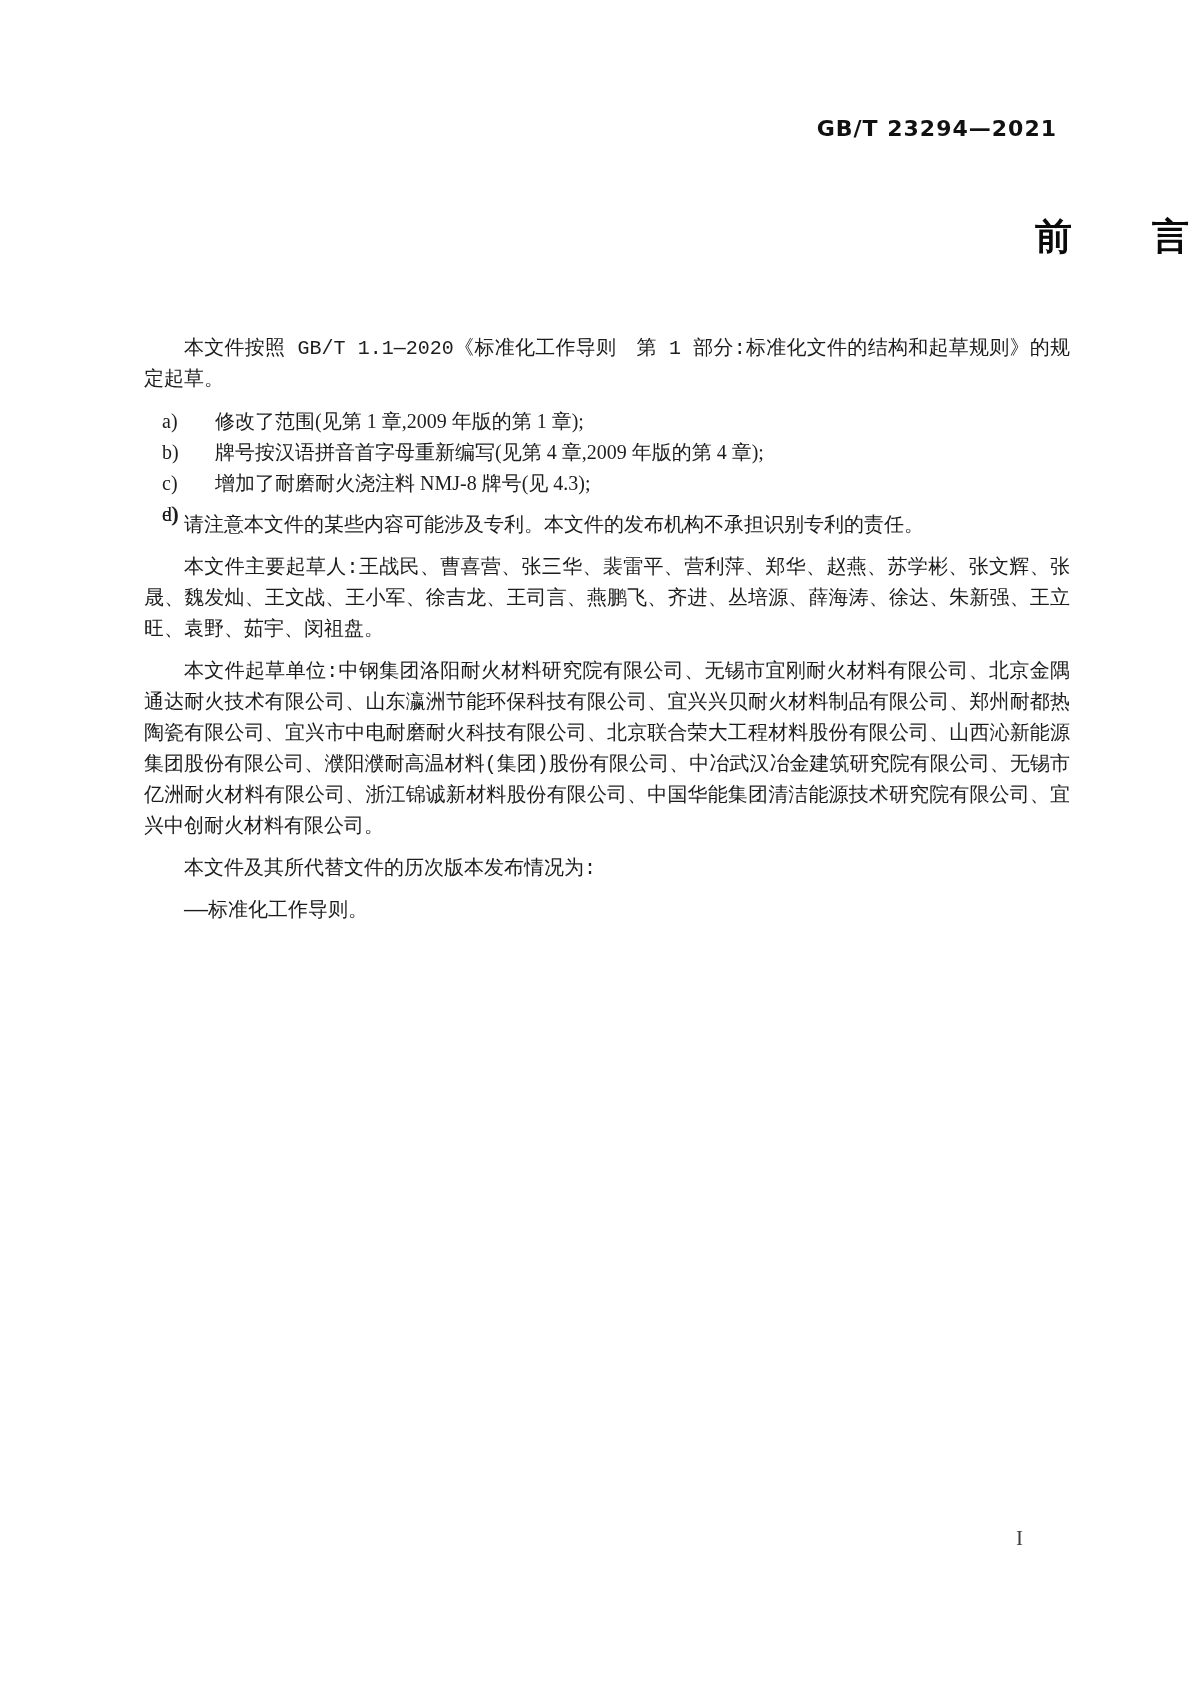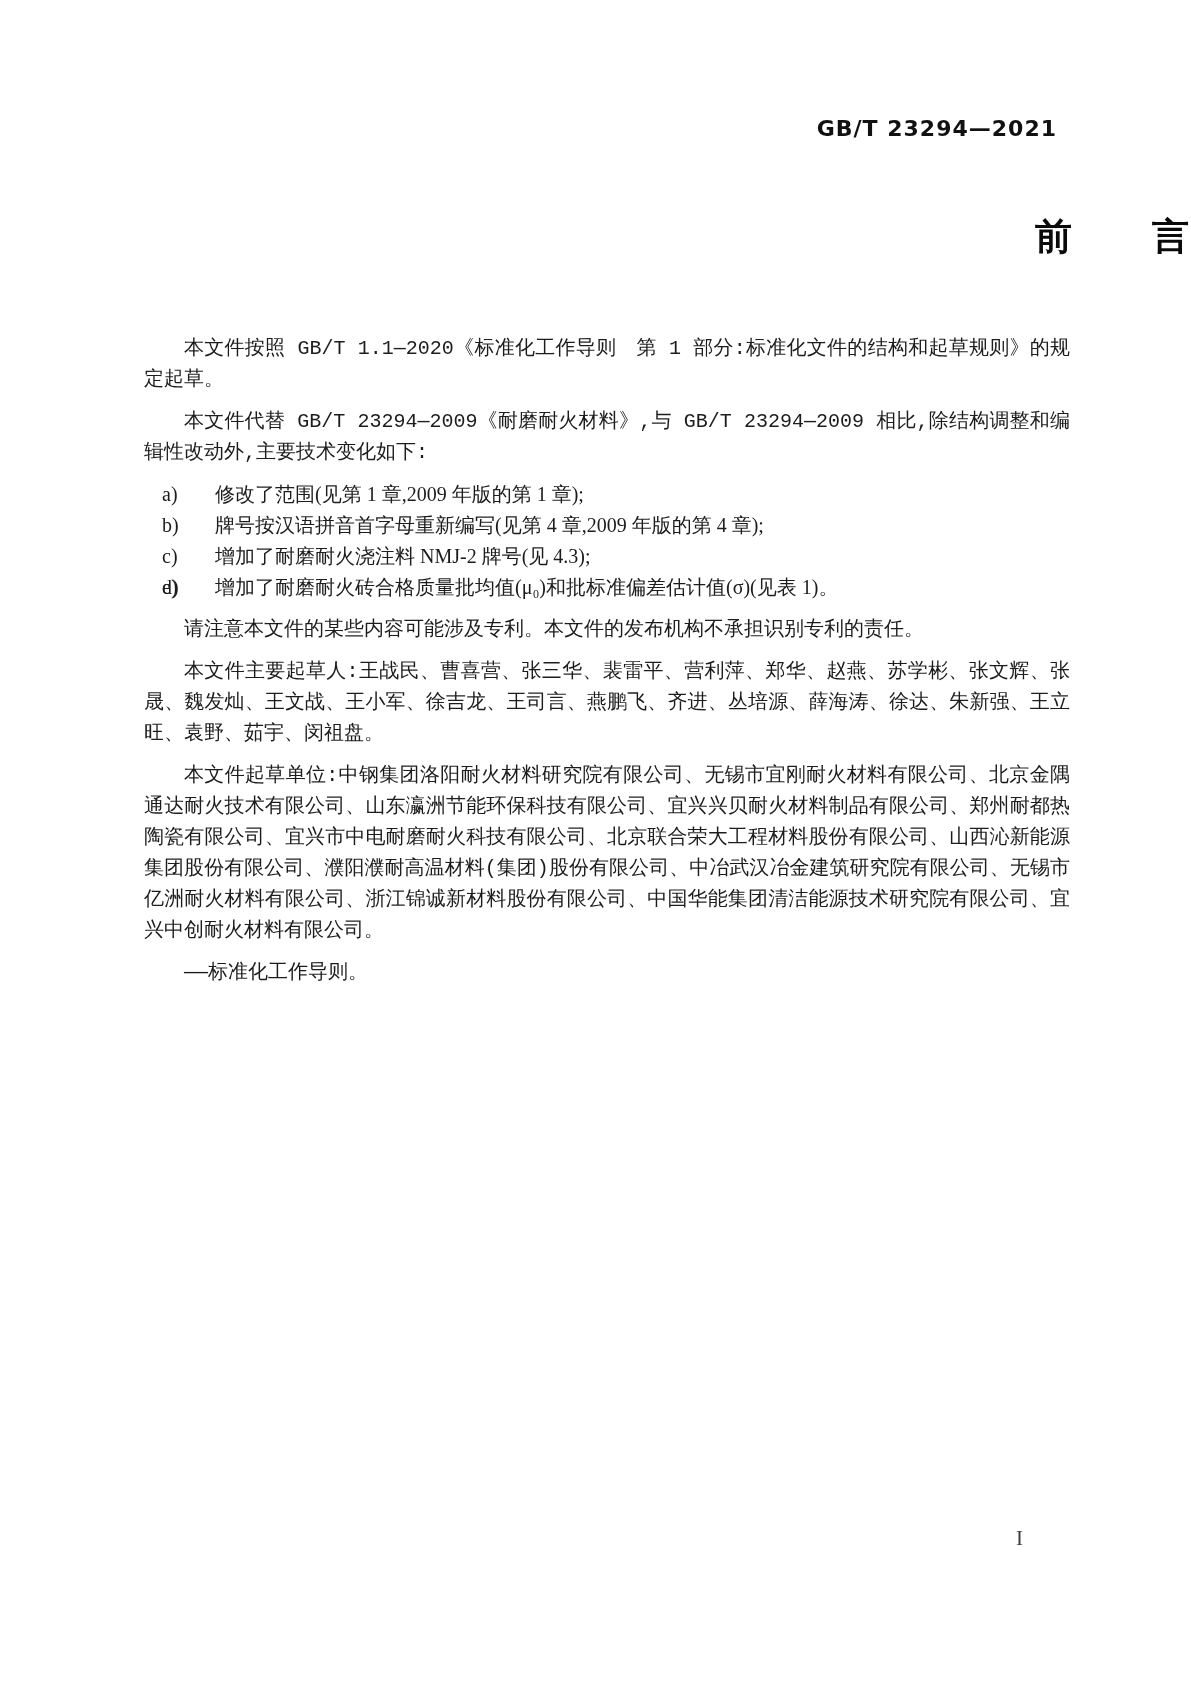--- a/index.html
+++ b/index.html
@@ -82,51 +82,50 @@
 <div class="page">
 
   <div class="std-code">GB/T 23294—2021</div>
 
   <h1 class="doc-title">前　　言</h1>
 
   <div class="content">
 
     <p class="p-indent">本文件按照 GB/T 1.1—2020《标准化工作导则　第 1 部分:标准化文件的结构和起草规则》的规定起草。</p>
 
-    <p class="p-indent">本文件代替 GB/T 23294—2009《耐磨耐火材料》,与 GB/T 23294—2009 相比,除结构调整和编辑性改动外,主要技术变化如下:</p>
 
     <div class="change-list">
       <div class="change-item">
         <span class="change-label">a)</span>
         <span class="change-text">修改了范围(见第 1 章,2009 年版的第 1 章);</span>
       </div>
       <div class="change-item">
         <span class="change-label">b)</span>
         <span class="change-text">牌号按汉语拼音首字母重新编写(见第 4 章,2009 年版的第 4 章);</span>
       </div>
       <div class="change-item">
         <span class="change-label">c)</span>
-        <span class="change-text">增加了耐磨耐火浇注料 NMJ-2 牌号(见 4.3);</span>
+        <span class="change-text">增加了耐磨耐火浇注料 NMJ-8 牌号(见 4.3);</span>
       </div>
       <div class="change-item">
         <span class="change-label">d)</span>
       </div>
       <div class="change-item">
         <span class="change-label">e)</span>
-        <span class="change-text">增加了耐磨耐火砖合格质量批均值(μ₀)和批标准偏差估计值(σ)(见表 1)。</span>
       </div>
     </div>
 
     <p class="p-indent">请注意本文件的某些内容可能涉及专利。本文件的发布机构不承担识别专利的责任。</p>
 
 
     <p class="p-indent">本文件主要起草人:王战民、曹喜营、张三华、裴雷平、营利萍、郑华、赵燕、苏学彬、张文辉、张晟、魏发灿、王文战、王小军、徐吉龙、王司言、燕鹏飞、齐进、丛培源、薛海涛、徐达、朱新强、王立旺、袁野、茹宇、闵祖盘。</p>
 
     <p class="p-indent">本文件起草单位:中钢集团洛阳耐火材料研究院有限公司、无锡市宜刚耐火材料有限公司、北京金隅通达耐火技术有限公司、山东瀛洲节能环保科技有限公司、宜兴兴贝耐火材料制品有限公司、郑州耐都热陶瓷有限公司、宜兴市中电耐磨耐火科技有限公司、北京联合荣大工程材料股份有限公司、山西沁新能源集团股份有限公司、濮阳濮耐高温材料(集团)股份有限公司、中冶武汉冶金建筑研究院有限公司、无锡市亿洲耐火材料有限公司、浙江锦诚新材料股份有限公司、中国华能集团清洁能源技术研究院有限公司、宜兴中创耐火材料有限公司。</p>
 
+    <p class="p-indent">本文件及其所代替文件的历次版本发布情况为:</p>
 
 
     <p class="p-indent">——标准化工作导则。</p>
 
   </div>
 
   <div class="page-number">I</div>
 
 </div>
 

